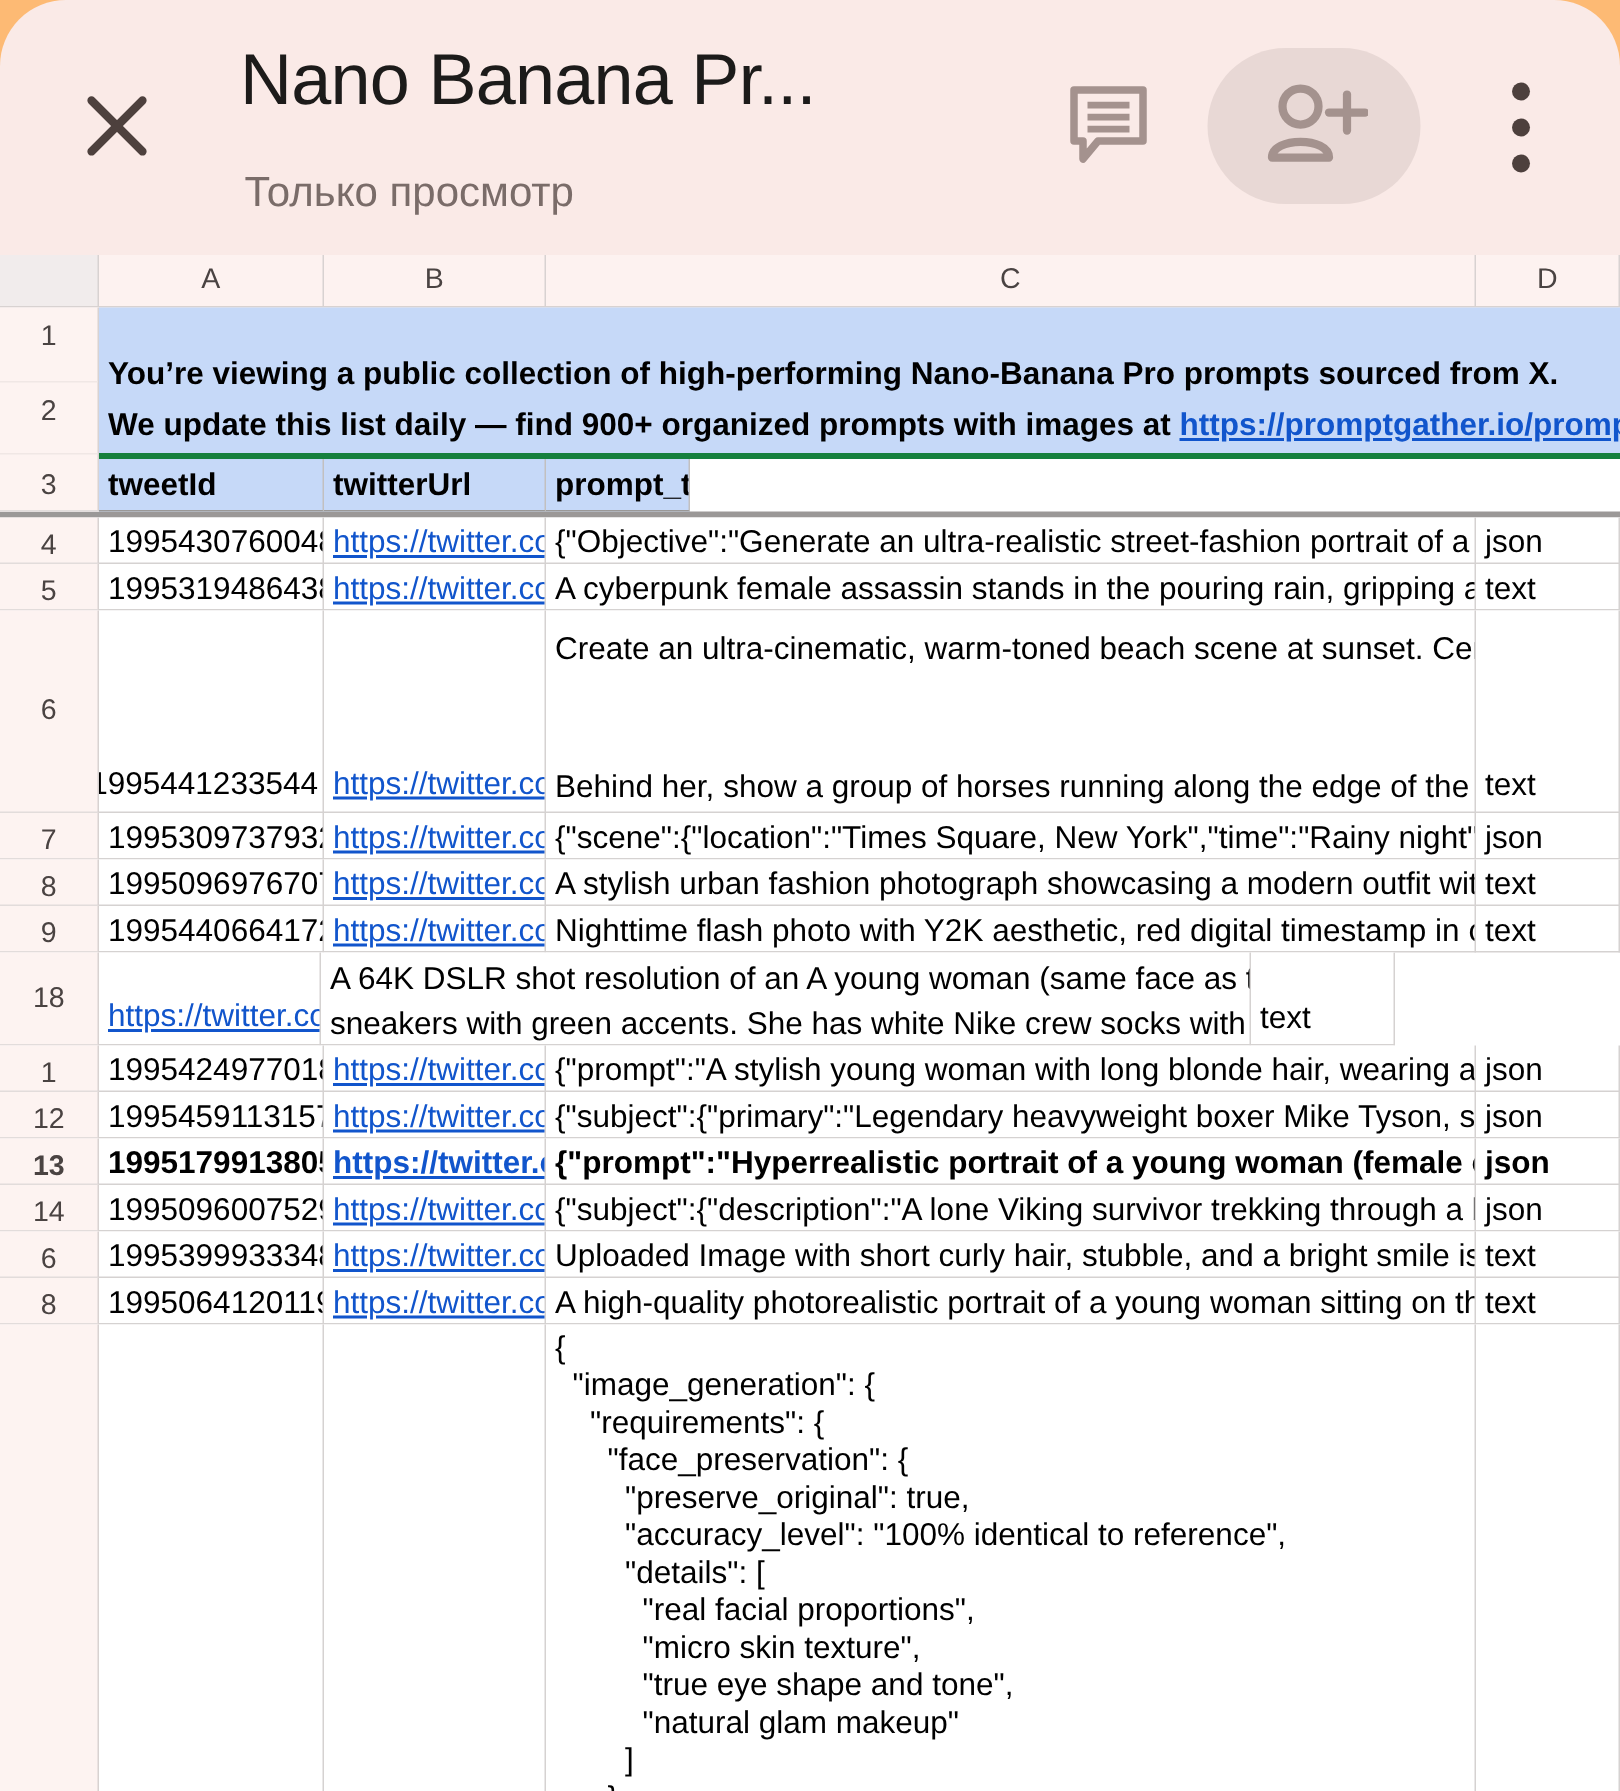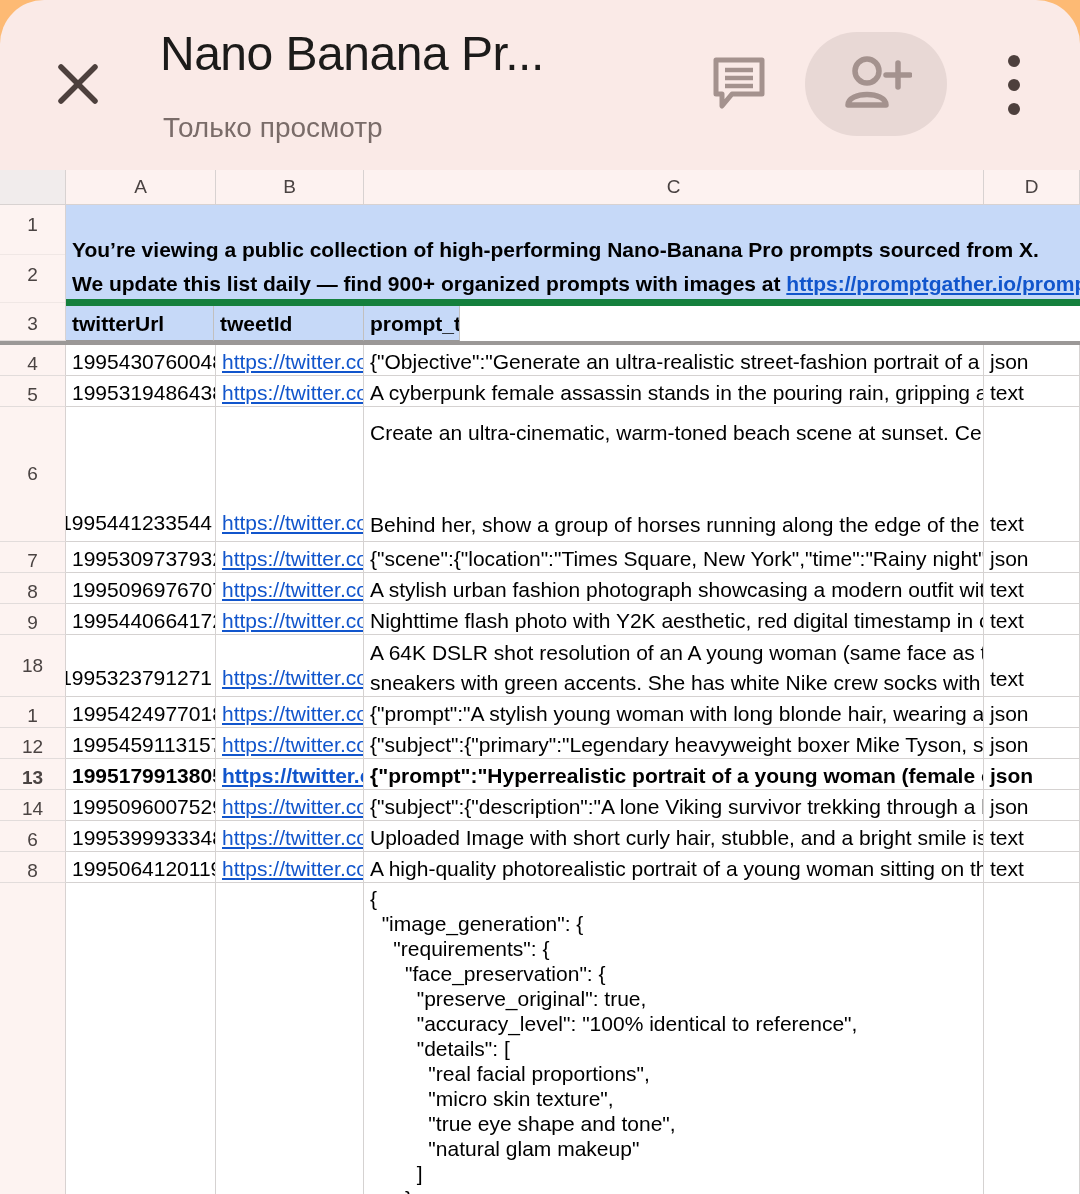--- a/index.html
+++ b/index.html
@@ -160,21 +160,21 @@
     height: 48px;
     font-size: 19px; color: #4a4342;
     display: flex; justify-content: center; align-items: flex-start;
     padding-top: 9px;
     border-bottom: 1px solid #f0e7e5;
   }
   .banner-nums div:first-child { height: 50px; }
   .banner {
     flex: 1;
     background: #c6d9f8;
-    border-bottom: 7px solid #15803d;
+    border-bottom: 4px solid #15803d;
     padding: 28px 0 0 6px;
     height: 101px;
     overflow: hidden;
     white-space: nowrap;
   }
   .banner-line {
     font-size: 21px;
     font-weight: bold;
     color: #000;
     line-height: 1.62;
@@ -276,22 +276,22 @@
         <div>2</div>
       </div>
       <div class="banner">
         <div class="banner-line">You’re viewing a public collection of high-performing Nano-Banana Pro prompts sourced from X.</div>
         <div class="banner-line"><span>We update this list daily — find 900+ organized prompts with images at </span><span class="banner-link">https://promptgather.io/prompts/nan</span></div>
       </div>
     </div>
 
     <div class="hrow">
       <div class="rownum">3</div>
+      <div class="hcell col-a">tweetId</div>
       <div class="hcell col-b">twitterUrl</div>
-      <div class="hcell col-a">tweetId</div>
       <div class="hcell col-d">prompt_ty</div>
     </div>
 
     <div class="frozen-sep"></div>
 
     <div class="rows" id="rows-container">
         <div class="row" style="height: 31px;">
           <div class="rownum" style="height: 31px;">4</div>
           <div class="cell ca" style="height: 31px;">1995430760048</div>
           <div class="cell cb" style="height: 31px;"><span class="link">https://twitter.cor</span></div>
@@ -334,21 +334,20 @@
         </div>
         <div class="row" style="height: 31px;">
           <div class="rownum" style="height: 31px;">9</div>
           <div class="cell ca" style="height: 31px;">1995440664172</div>
           <div class="cell cb" style="height: 31px;"><span class="link">https://twitter.cor</span></div>
           <div class="cell cc" style="height: 31px;">Nighttime flash photo with Y2K aesthetic, red digital timestamp in corne</div>
           <div class="cell cd" style="height: 31px;">text</div>
         </div>
         <div class="row" style="height: 62px;">
           <div class="rownum" style="height: 62px; align-items: center; padding-top: 0px;">18</div>
-          <div class="cell ca" style="height: 62px; display: flex; align-items: flex-end; justify-content: flex-end; padding-bottom: 4px;">1995323791271</div>
           <div class="cell cb" style="height: 62px; display: flex; align-items: flex-end; padding-bottom: 4px;">
             <span class="link">https://twitter.cor</span>
           </div>
           <div class="cell cc multiline" style="height: 62px; line-height: 1.42;">A 64K DSLR shot resolution of an A young woman (same face as the u
 sneakers with green accents. She has white Nike crew socks with a bla</div>
           <div class="cell cd" style="height: 62px; display: flex; align-items: flex-end; padding-bottom: 3px;">text</div>
         </div>
         <div class="row" style="height: 31px;">
           <div class="rownum" style="height: 31px;">1</div>
           <div class="cell ca" style="height: 31px;">1995424977018</div>

